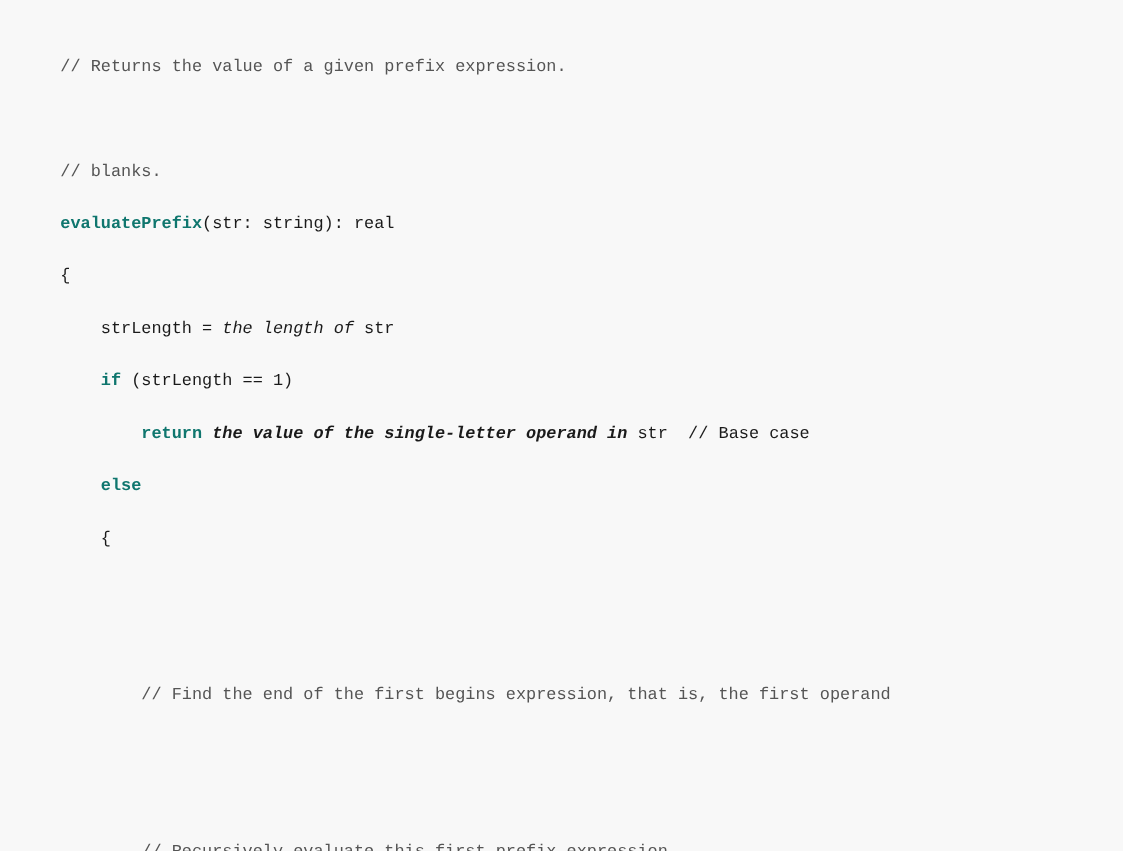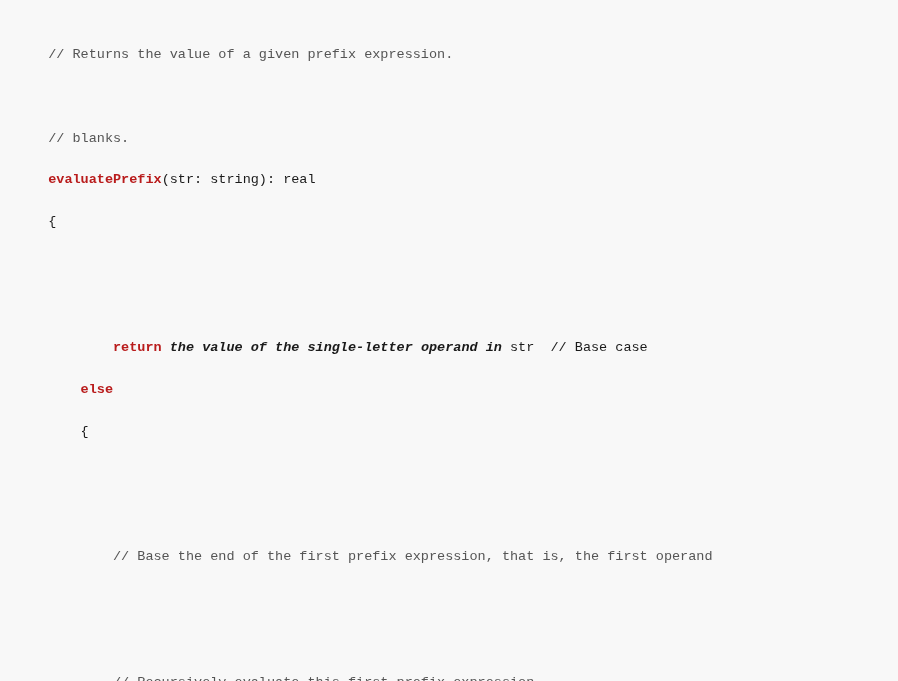--- a/index.html
+++ b/index.html
@@ -29,21 +29,21 @@
 
     .comment {
       color: #555;
       font-weight: normal;
       font-style: normal;
       font-family: Liberation Mono, monospace;
     }
 
     .keyword {
       font-weight: bold;
-      color: #b91c1c;
+      color: #0f766e;
       margin-top: 30px;
     }
 
     .italic-text {
       font-style: italic;
       font-weight: normal;
     }
 
     .bold-italic {
       font-style: italic;
@@ -52,28 +52,28 @@
   </style>
 </head>
 <body>
 
 <div class="code-block">
   <span class="comment">// Returns the value of a given prefix expression.</span><br>
   <br>
   <span class="comment">// blanks.</span><br>
   <span><span class="keyword">evaluatePrefix</span><span>(str: string): real</span></span><br>
   <span>{</span><br>
-  <br>
-  <br>
+  <span>    strLength = <span class="italic-text">the length of</span> str</span><br>
+  <span>    <span class="keyword">if</span> (strLength == 1)</span><br>
   <span>        <span class="keyword">return</span> <span class="bold-italic">the value of the single-letter operand in</span> str  // Base case</span><br>
   <span>    <span class="keyword">else</span></span><br>
   <span>    {</span><br>
   <br>
   <br>
-  <span class="comment">        // Base the end of the first prefix expression, that is, the first operand</span><br>
+  <span class="comment">        // Find the end of the first begins expression, that is, the first operand</span><br>
   <br>
   <br>
   <span class="comment">        // Recursively evaluate this first prefix expression</span><br>
   <br>
   <br>
   <br>
   <br>
   <br>
   <br>
   <br>

